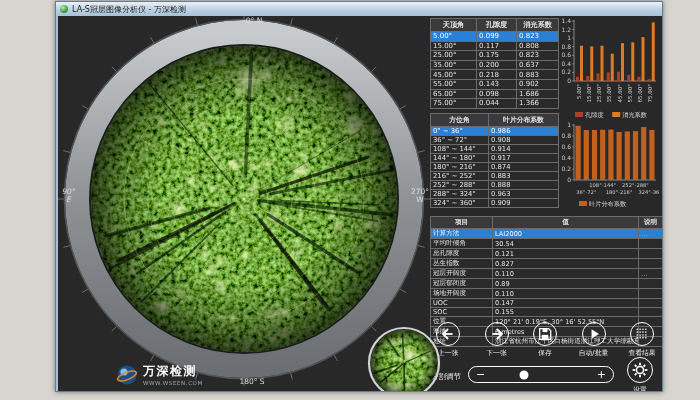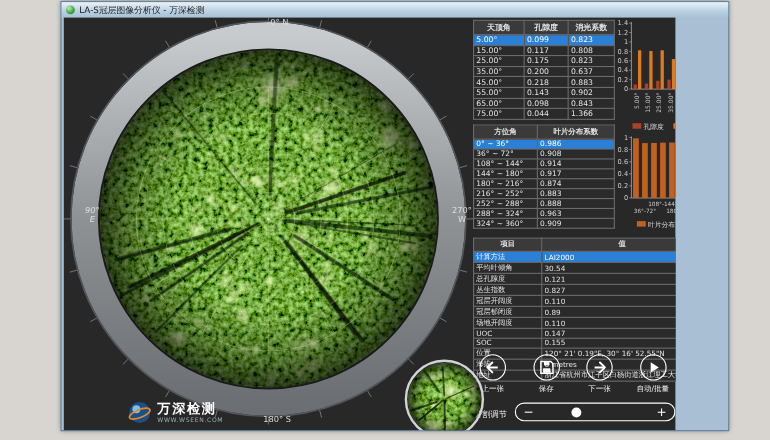--- a/index.html
+++ b/index.html
@@ -5,21 +5,21 @@
   html,body{margin:0;padding:0;}
   body{font-family:"DejaVu Sans",sans-serif;}
   .desktop{position:relative;width:700px;height:400px;background:#d8d5d0;overflow:hidden;}
   .window{position:absolute;left:55px;top:1px;width:608px;height:391px;background:#a9c0d4;
           border:1px solid #5f7f96;box-sizing:border-box;box-shadow:0 0 5px rgba(0,0,0,.45);}
   .titlebar{height:14px;display:flex;align-items:center;gap:4px;padding:0 4px;
             background:linear-gradient(#eaf2f9,#bcd2e4 55%,#a6c0d6);}
   .orb{width:8px;height:8px;border-radius:50%;
        background:radial-gradient(circle at 35% 30%,#b9f0b0,#3f9f3f 60%,#1d6e1d);}
   .win-title{font-size:8px;color:#1c1c1c;white-space:nowrap;}
-  .content{position:absolute;left:2px;top:14px;width:556px;height:375px;background:#282828;overflow:hidden;}
+  .content{position:absolute;left:2px;top:14px;width:604px;height:375px;background:#282828;overflow:hidden;}
 
   .compass{position:absolute;color:#dedede;font-size:7.5px;line-height:8px;text-align:center;z-index:3;}
   #scope{position:absolute;left:0;top:0;}
   #thumbwrap{position:absolute;left:308px;top:309px;width:76px;height:76px;z-index:5;}
 
   .panel-block{position:absolute;}
   .dtable{border-collapse:collapse;table-layout:fixed;background:#2a2a2a;}
   .dtable th,.dtable td{border:1px solid #6b6b6b;overflow:hidden;white-space:nowrap;color:#e4e4e4;}
   .dtable th{background:#3a3a3a;font-weight:bold;text-align:center;}
   .dtable td{text-align:left;padding:0 2px;}
@@ -245,21 +245,21 @@
             <line x1="245.99999999999997" y1="79.07695154586736" x2="126.00000000000003" y2="286.92304845413264" stroke="rgba(210,225,170,.45)" stroke-width="0.6"></line>
             <line x1="289.92304845413264" y1="123" x2="82.07695154586736" y2="243" stroke="rgba(210,225,170,.45)" stroke-width="0.6"></line>
             <circle cx="186" cy="183" r="1.4" fill="rgba(220,235,180,.8)"></circle>
           </g>
         <circle cx="186" cy="183" r="155" fill="none" stroke="#1a1a1a" stroke-width="3"></circle>
         <circle cx="186" cy="183" r="167" fill="none" stroke="url(#ringGrad)" stroke-width="24"></circle>
         <circle cx="186" cy="183" r="179.6" fill="none" stroke="#53575b" stroke-width="1.4"></circle>
       </svg>
 
       <div class="compass" style="left:172px;top:1px;width:48px;">0° N</div>
-      <div class="compass" style="left:15px;top:172px;width:22px;font-style:italic;">
+      <div class="compass" style="left:0px;top:172px;width:22px;font-style:italic;">
         <span>90°</span><br>
         <span>E</span>
       </div>
       <div class="compass" style="left:349px;top:172px;width:26px;">
         <span>270°</span><br>
         <span>W</span>
       </div>
       <div class="compass" style="left:166px;top:362px;width:56px;">180° S</div>
 
       <div class="panel-block" style="left:372px;top:2px;" id="tbl-zenith">
@@ -303,21 +303,21 @@
                 <td>0.883</td>
               </tr>
               <tr>
                 <td>55.00°</td>
                 <td>0.143</td>
                 <td>0.902</td>
               </tr>
               <tr>
                 <td>65.00°</td>
                 <td>0.098</td>
-                <td>0.843</td>
+                <td>1.686</td>
               </tr>
               <tr>
                 <td>75.00°</td>
                 <td>0.044</td>
                 <td>1.366</td>
               </tr>
             </tbody>
           </table>
         </div>
       <div class="chart" id="chart1"><svg width="102" height="104" viewBox="0 0 102 104">
@@ -538,35 +538,35 @@
       <svg width="18" height="18" viewBox="0 0 22 22">
                 <line x1="16.5" y1="11" x2="6" y2="11" stroke="#fff" stroke-width="2.2"></line>
                 <path d="M10.5 5.5 5 11l5.5 5.5" fill="none" stroke="#fff" stroke-width="2.2" stroke-linejoin="round" stroke-linecap="round"></path>
               </svg>
             </div>
     <div class="ctl-label">上一张</div>
           </div>
           <div class="ctl-btn">
             <div class="icon-ring">
       <svg width="18" height="18" viewBox="0 0 22 22">
+                <line x1="5.5" y1="11" x2="16" y2="11" stroke="#fff" stroke-width="2.2"></line>
+                <path d="M11.5 5.5 17 11l-5.5 5.5" fill="none" stroke="#fff" stroke-width="2.2" stroke-linejoin="round" stroke-linecap="round"></path>
+              </svg>
+            </div>
+    <div class="ctl-label">下一张</div>
+          </div>
+          <div class="ctl-btn">
+            <div class="icon-ring">
+      <svg width="18" height="18" viewBox="0 0 22 22">
                 <path d="M4.5 4.5h11l2.5 2.5v10.5h-13.5z" fill="none" stroke="#fff" stroke-width="1.6"></path>
                 <rect x="8" y="4.5" width="6" height="4.2" fill="#fff"></rect>
                 <rect x="7" y="12" width="8" height="5" fill="#fff"></rect>
               </svg>
             </div>
     <div class="ctl-label">保存</div>
-          </div>
-          <div class="ctl-btn">
-            <div class="icon-ring">
-      <svg width="18" height="18" viewBox="0 0 22 22">
-                <line x1="5.5" y1="11" x2="16" y2="11" stroke="#fff" stroke-width="2.2"></line>
-                <path d="M11.5 5.5 17 11l-5.5 5.5" fill="none" stroke="#fff" stroke-width="2.2" stroke-linejoin="round" stroke-linecap="round"></path>
-              </svg>
-            </div>
-    <div class="ctl-label">下一张</div>
           </div>
           <div class="ctl-btn">
             <div class="icon-ring">
       <svg width="18" height="18" viewBox="0 0 22 22">
                 <path d="M8 5.2 17 11 8 16.8z" fill="#fff"></path>
               </svg>
             </div>
     <div class="ctl-label">自动/批量</div>
           </div>
           <div class="ctl-btn">

